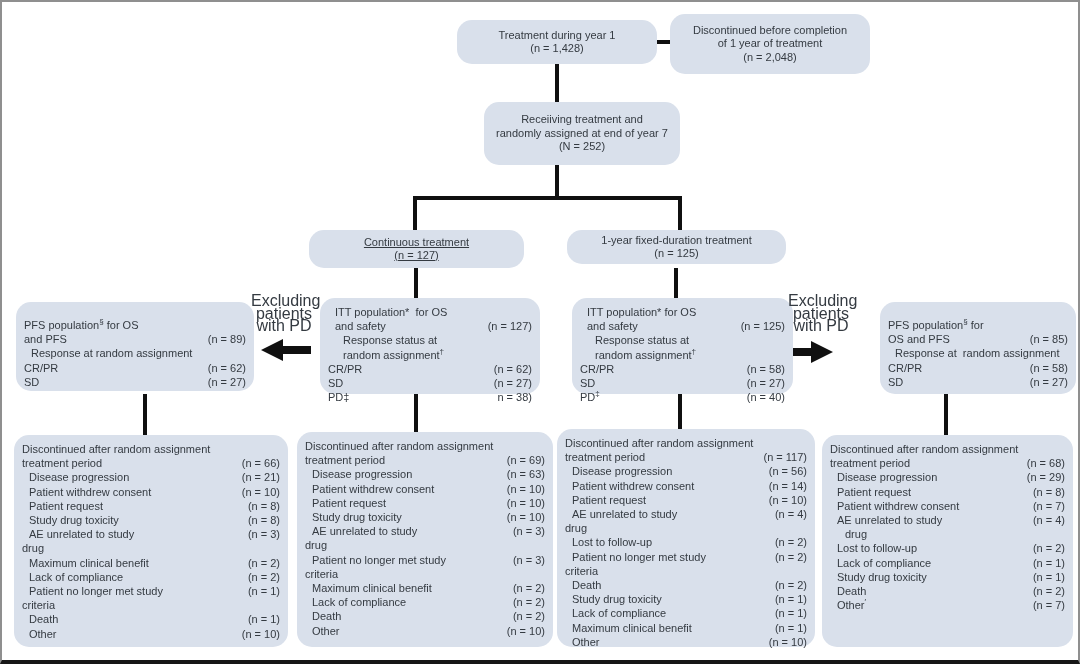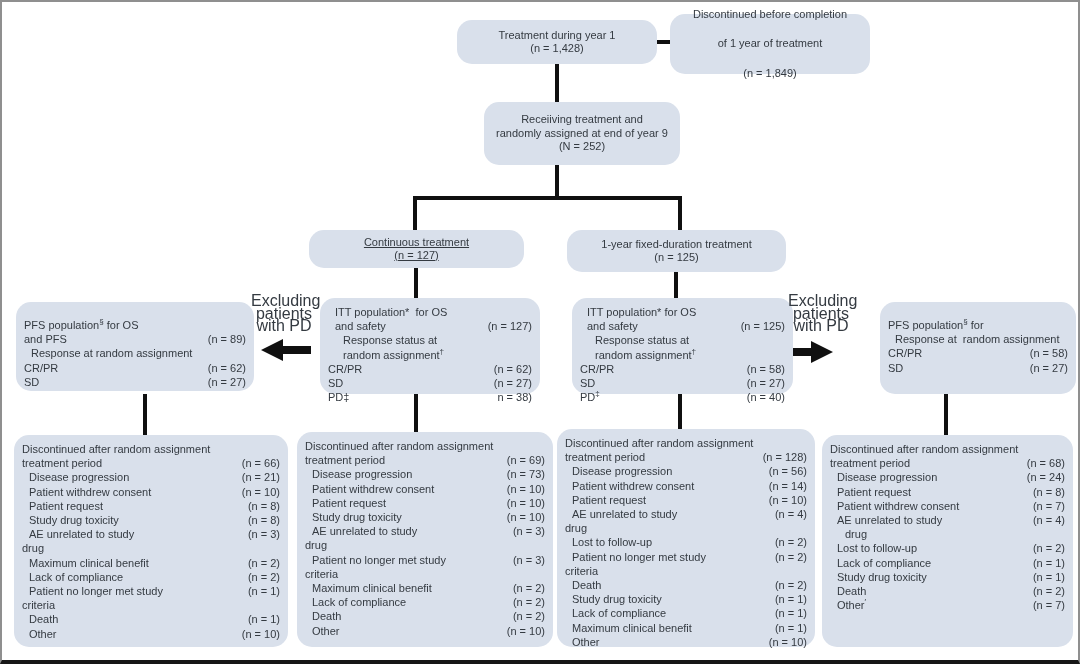--- a/index.html
+++ b/index.html
@@ -49,38 +49,38 @@
     <line x1="944" y1="392" x2="944" y2="433"></line>
     <polygon points="259,348 281,337 281,344 309,344 309,352 281,352 281,359"></polygon>
     <polygon points="831,350 809,339 809,346 789,346 789,354 809,354 809,361"></polygon>
   </svg>
 
   <div class="box centerbox" style="left:455px;top:18px;width:200px;height:44px;">
       <div>Treatment during year 1</div>
       <div>(n = 1,428)</div>
     </div>
 
-  <div class="box centerbox" style="left:668px;top:12px;width:200px;height:60px;gap:16px;">
+  <div class="box centerbox" style="left:668px;top:12px;width:200px;height:60px;">
       <div>Discontinued before completion</div>
       <div>of 1 year of treatment</div>
-      <div>(n = 1,849)</div>
+      <div>(n = 2,048)</div>
     </div>
 
   <div class="box centerbox" style="left:458px;top:100px;width:196px;height:63px;margin-left:24px;">
       <div>Receiiving treatment and</div>
-      <div>randomly assigned at end of year 9</div>
+      <div>randomly assigned at end of year 7</div>
       <div>(N = 252)</div>
     </div>
 
   <div class="box centerbox" style="left:307px;top:228px;width:215px;height:38px;text-decoration:underline;">
       <div>Continuous treatment</div>
       <div>(n = 127)</div>
     </div>
 
-  <div class="box centerbox" style="left:565px;top:228px;width:219px;height:42px;">
+  <div class="box centerbox" style="left:565px;top:228px;width:219px;height:34px;">
       <div>1-year fixed-duration treatment</div>
       <div>(n = 125)</div>
     </div>
 
   <div class="box rowsbox" style="left:14px;top:300px;width:238px;height:89px;padding-top:16px;">
       <div class="row ind0">
         <span class="t">PFS population<sup>§</sup> for OS</span>
       </div>
       <div class="row ind0">
         <span class="t">and PFS</span>
@@ -152,20 +152,24 @@
       <div class="row ind0">
         <span class="t">PD<sup>‡</sup></span>
         <span class="v">(n = 40)</span>
       </div>
     </div>
 
   <div class="box rowsbox" style="left:878px;top:300px;width:196px;height:92px;padding-top:16px;">
       <div class="row ind0">
         <span class="t">PFS population<sup>§</sup> for</span>
       </div>
+      <div class="row ind0">
+        <span class="t">OS and PFS</span>
+        <span class="v">(n = 85)</span>
+      </div>
       <div class="row ind1">
         <span class="t">Response at  random assignment</span>
       </div>
       <div class="row ind0">
         <span class="t">CR/PR</span>
         <span class="v">(n = 58)</span>
       </div>
       <div class="row ind0">
         <span class="t">SD</span>
         <span class="v">(n = 27)</span>
@@ -231,21 +235,21 @@
   <div class="box rowsbox" style="left:295px;top:430px;width:256px;height:215px;">
       <div class="row ind0">
         <span class="t">Discontinued after random assignment</span>
       </div>
       <div class="row ind0">
         <span class="t">treatment period</span>
         <span class="v">(n = 69)</span>
       </div>
       <div class="row ind1">
         <span class="t">Disease progression</span>
-        <span class="v">(n = 73)</span>
+        <span class="v">(n = 63)</span>
       </div>
       <div class="row ind1">
         <span class="t">Patient withdrew consent</span>
         <span class="v">(n = 10)</span>
       </div>
       <div class="row ind1">
         <span class="t">Patient request</span>
         <span class="v">(n = 10)</span>
       </div>
       <div class="row ind1">
@@ -283,21 +287,21 @@
         <span class="v">(n = 10)</span>
       </div>
     </div>
 
   <div class="box rowsbox" style="left:555px;top:427px;width:258px;height:218px;">
       <div class="row ind0">
         <span class="t">Discontinued after random assignment</span>
       </div>
       <div class="row ind0">
         <span class="t">treatment period</span>
-        <span class="v">(n = 128)</span>
+        <span class="v">(n = 117)</span>
       </div>
       <div class="row ind1">
         <span class="t">Disease progression</span>
         <span class="v">(n = 56)</span>
       </div>
       <div class="row ind1">
         <span class="t">Patient withdrew consent</span>
         <span class="v">(n = 14)</span>
       </div>
       <div class="row ind1">
@@ -347,21 +351,21 @@
   <div class="box rowsbox" style="left:820px;top:433px;width:251px;height:212px;">
       <div class="row ind0">
         <span class="t">Discontinued after random assignment</span>
       </div>
       <div class="row ind0">
         <span class="t">treatment period</span>
         <span class="v">(n = 68)</span>
       </div>
       <div class="row ind1">
         <span class="t">Disease progression</span>
-        <span class="v">(n = 24)</span>
+        <span class="v">(n = 29)</span>
       </div>
       <div class="row ind1">
         <span class="t">Patient request</span>
         <span class="v">(n = 8)</span>
       </div>
       <div class="row ind1">
         <span class="t">Patient withdrew consent</span>
         <span class="v">(n = 7)</span>
       </div>
       <div class="row ind1">

